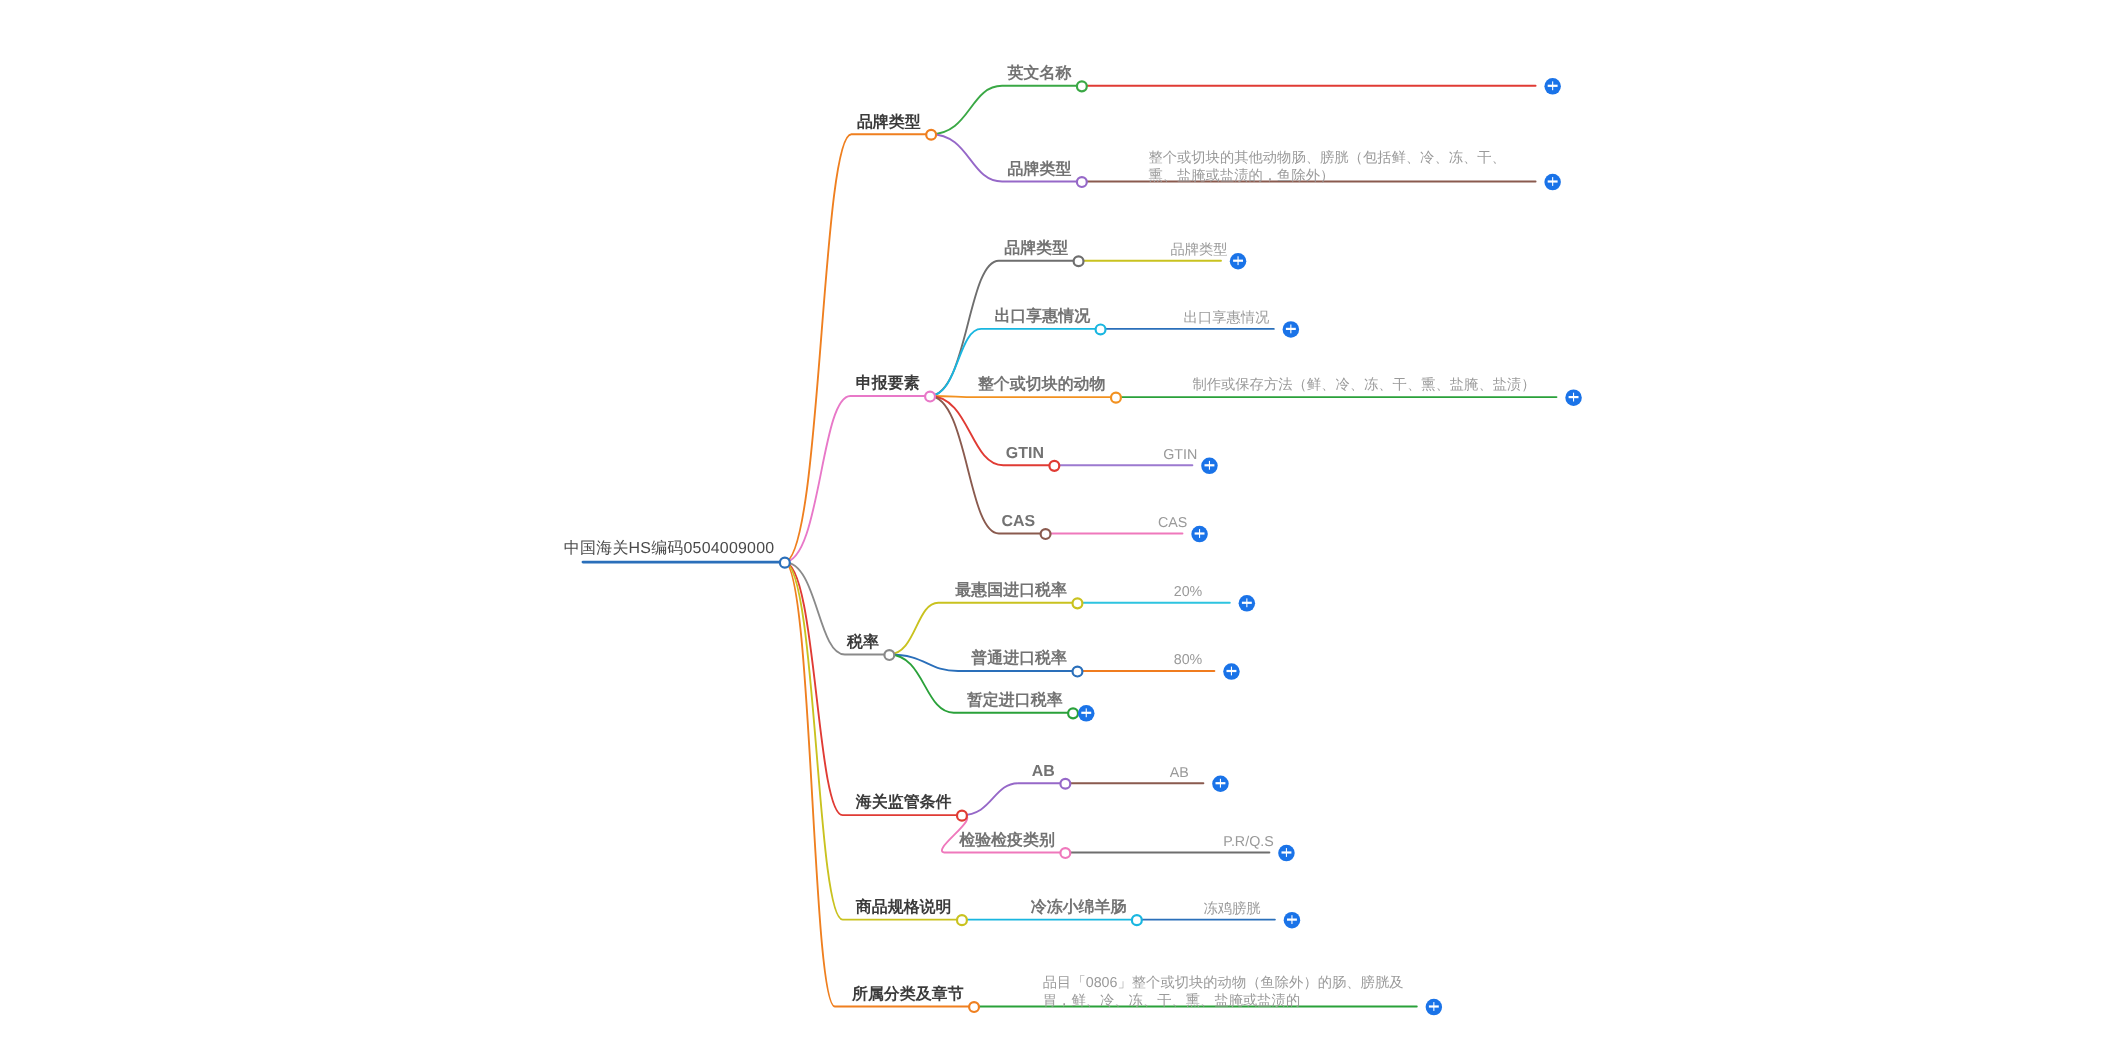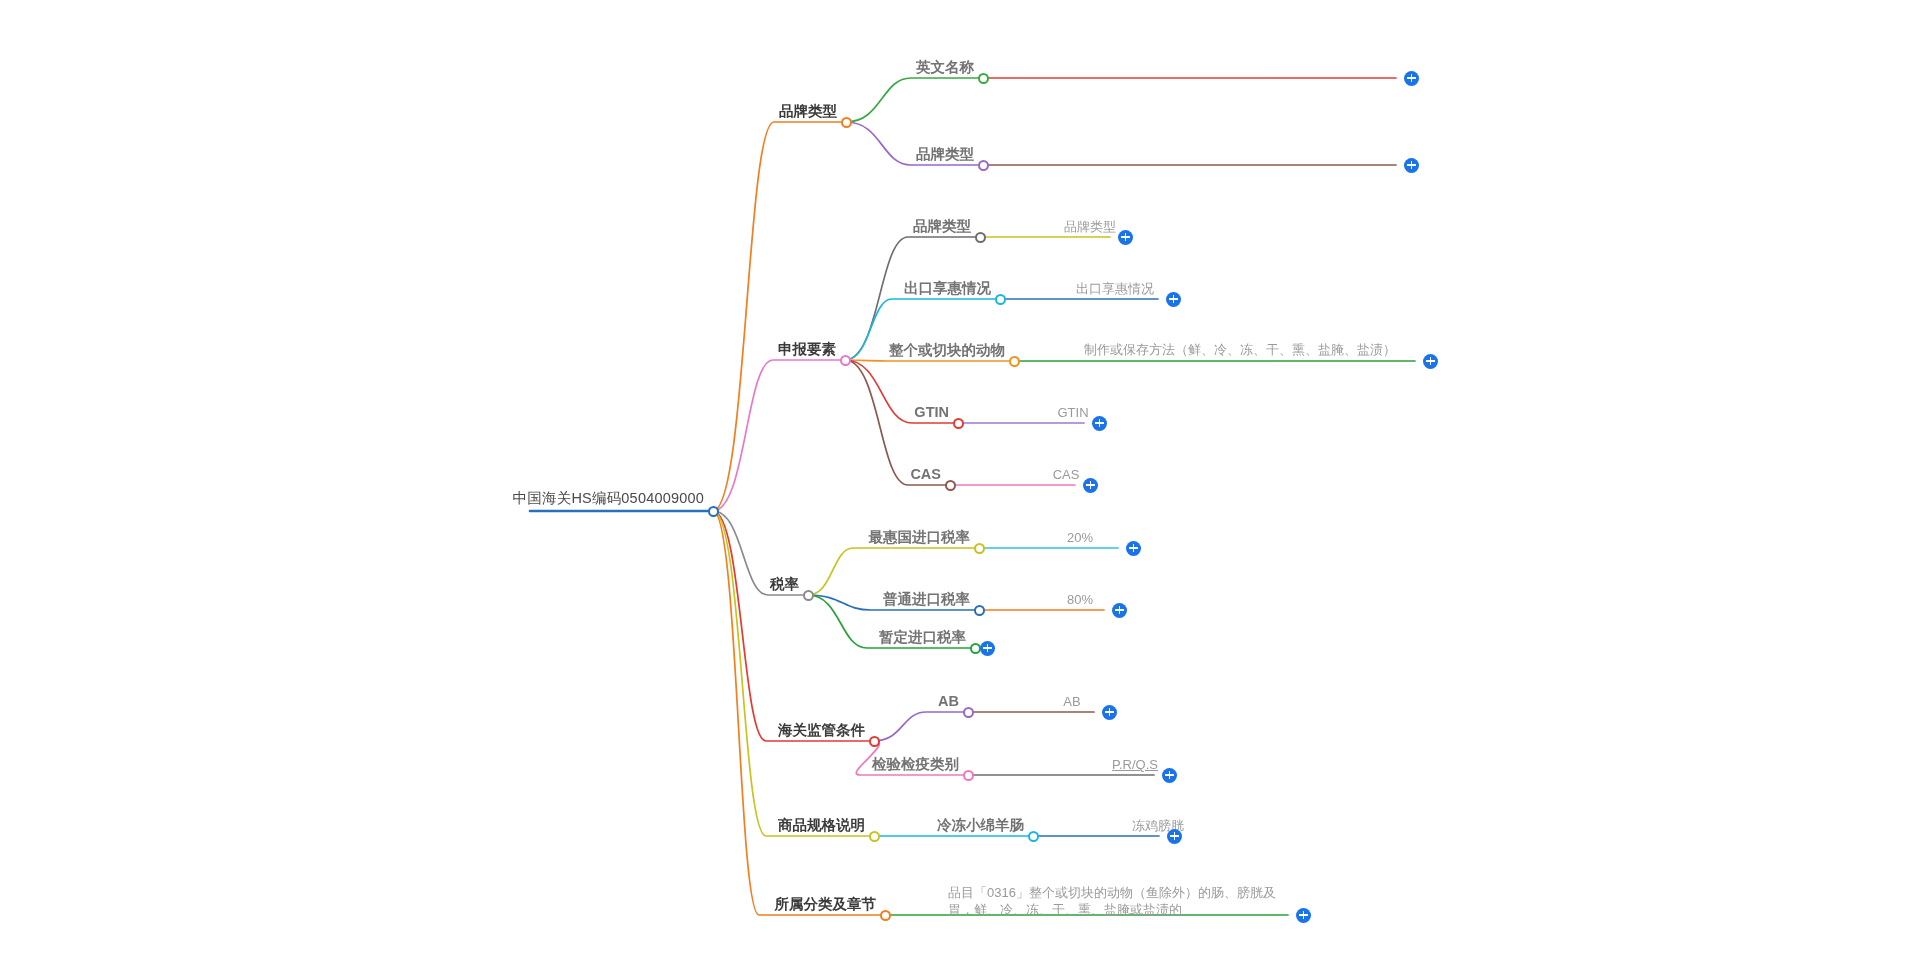--- a/index.html
+++ b/index.html
@@ -154,20 +154,21 @@
       <div class="dot" style="left: 840.5px; top: 116.5px; border-color: rgb(239, 127, 31);"></div>
       <div class="node" style="left: 983px; top: 78px;">
         <div class="node-label lvl2">英文名称</div>
       </div>
       <div class="dot" style="left: 977.5px; top: 72.5px; border-color: rgb(58, 168, 69);"></div>
       <div class="plus" style="left: 1404px; top: 70.5px;"></div>
       <div class="node" style="left: 983px; top: 165px;">
         <div class="node-label lvl2">品牌类型</div>
       </div>
       <div class="dot" style="left: 977.5px; top: 159.5px; border-color: rgb(150, 104, 200);"></div>
+      <div class="node-label lvl3 multi" style="position: absolute; inset: 134px auto auto 1044px; width: 340px;">整个或切块的其他动物肠、膀胱（包括鲜、冷、冻、干、熏、盐腌或盐渍的，鱼除外）</div>
       <div class="plus" style="left: 1404px; top: 157.5px;"></div>
       <div class="node" style="left: 845px; top: 360px;">
         <div class="node-label lvl1">申报要素</div>
       </div>
       <div class="dot" style="left: 839.5px; top: 354.5px; border-color: rgb(232, 120, 200);"></div>
       <div class="node" style="left: 980px; top: 237px;">
         <div class="node-label lvl2">品牌类型</div>
       </div>
       <div class="dot" style="left: 974.5px; top: 231.5px; border-color: rgb(110, 110, 110);"></div>
       <div class="node-label lvl3" style="position: absolute; inset: 220px auto auto 1040px; width: 100px; text-align: center;">品牌类型</div>
@@ -224,32 +225,32 @@
       <div class="node" style="left: 968px; top: 712px;">
         <div class="node-label lvl2">AB</div>
       </div>
       <div class="dot" style="left: 962.5px; top: 706.5px; border-color: rgb(150, 104, 200);"></div>
       <div class="node-label lvl3" style="position: absolute; inset: 695px auto auto 1032px; width: 80px; text-align: center;">AB</div>
       <div class="plus" style="left: 1102px; top: 704.5px;"></div>
       <div class="node" style="left: 968px; top: 775px;">
         <div class="node-label lvl2">检验检疫类别</div>
       </div>
       <div class="dot" style="left: 962.5px; top: 769.5px; border-color: rgb(239, 120, 188);"></div>
-      <div class="node-label lvl3" style="position: absolute; inset: 758px auto auto 1090px; width: 90px; text-align: center; text-decoration: underline;">P.R/Q.S</div>
+      <div class="node-label lvl3" style="position: absolute; inset: 758px auto auto 1090px; width: 90px; text-align: center;">P.R/Q.S</div>
       <div class="plus" style="left: 1162px; top: 767.5px;"></div>
       <div class="node" style="left: 874px; top: 836px;">
         <div class="node-label lvl1">商品规格说明</div>
       </div>
       <div class="dot" style="left: 868.5px; top: 830.5px; border-color: rgb(201, 194, 31);"></div>
       <div class="node" style="left: 1033px; top: 836px;">
         <div class="node-label lvl2">冷冻小绵羊肠</div>
       </div>
       <div class="dot" style="left: 1027.5px; top: 830.5px; border-color: rgb(25, 182, 224);"></div>
-      <div class="node-label lvl3" style="position: absolute; inset: 819px auto auto 1094px; width: 90px; text-align: right;">冻鸡膀胱</div>
+      <div class="node-label lvl3" style="position: absolute; inset: 819px auto auto 1094px; width: 90px; text-align: left;">冻鸡膀胱</div>
       <div class="plus" style="left: 1167px; top: 828.5px;"></div>
       <div class="node" style="left: 885px; top: 915px;">
         <div class="node-label lvl1">所属分类及章节</div>
       </div>
       <div class="dot" style="left: 879.5px; top: 909.5px; border-color: rgb(239, 127, 31);"></div>
-      <div class="node-label lvl3 multi" style="position: absolute; inset: 884px auto auto 948px; width: 330px;">品目「0316」整个或切块的动物（鱼除外）的肠、膀胱及胃，鲜、冷、冻、干、熏、盐腌或盐渍的</div>
+      <div class="node-label lvl3 multi" style="position: absolute; inset: 884px auto auto 948px; width: 330px;">品目「0806」整个或切块的动物（鱼除外）的肠、膀胱及胃，鲜、冷、冻、干、熏、盐腌或盐渍的</div>
       <div class="plus" style="left: 1296px; top: 907.5px;"></div>
     </div>
 </div>
 
 </body></html>

